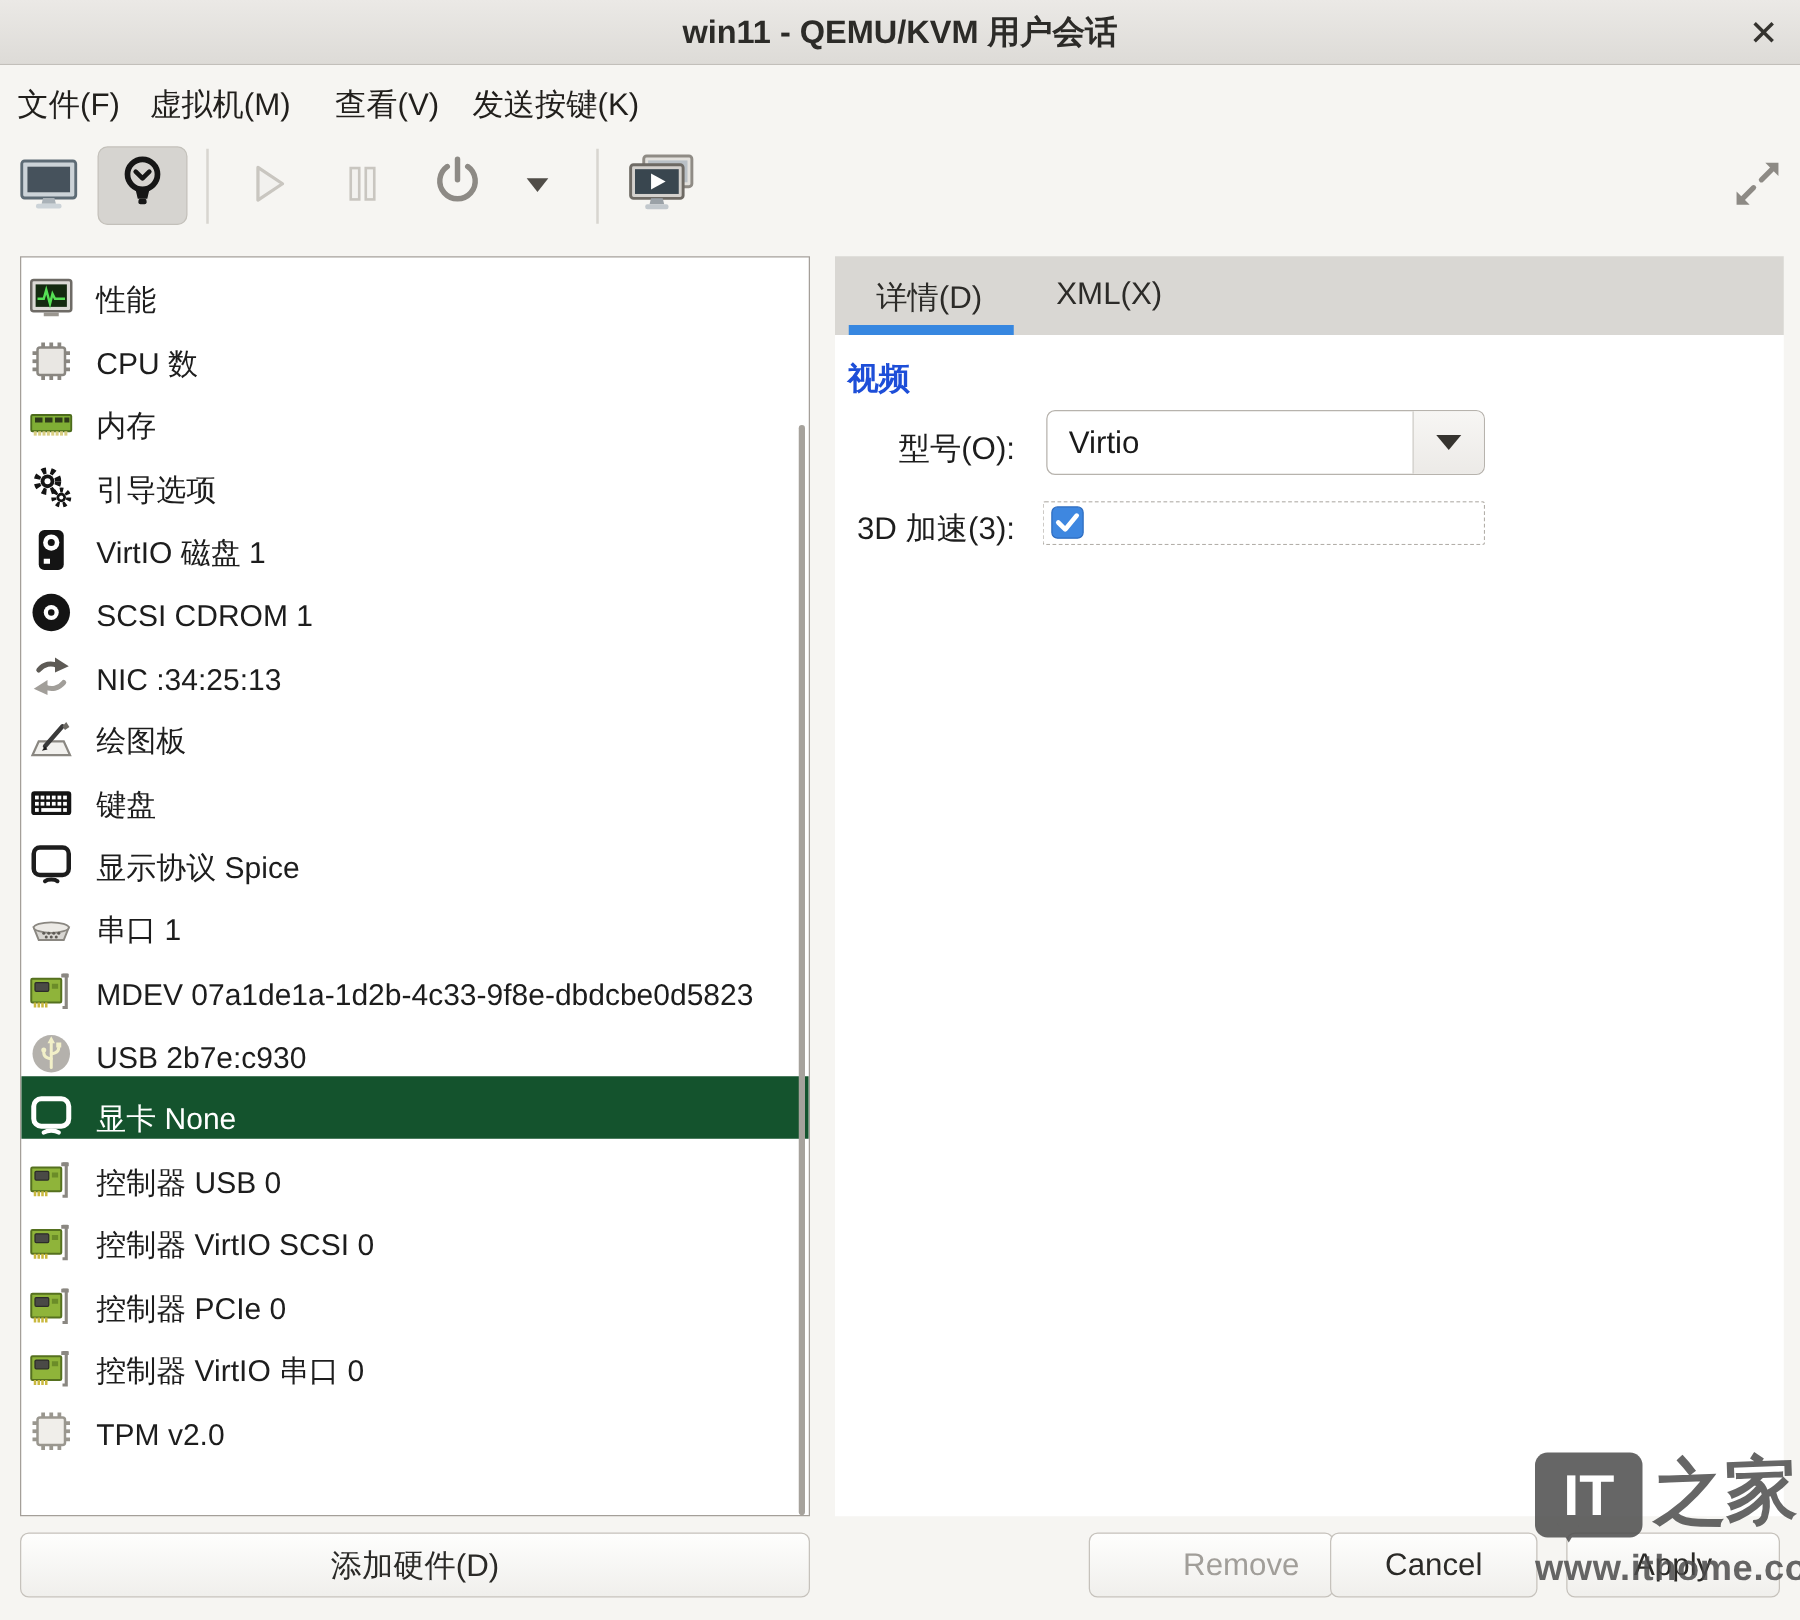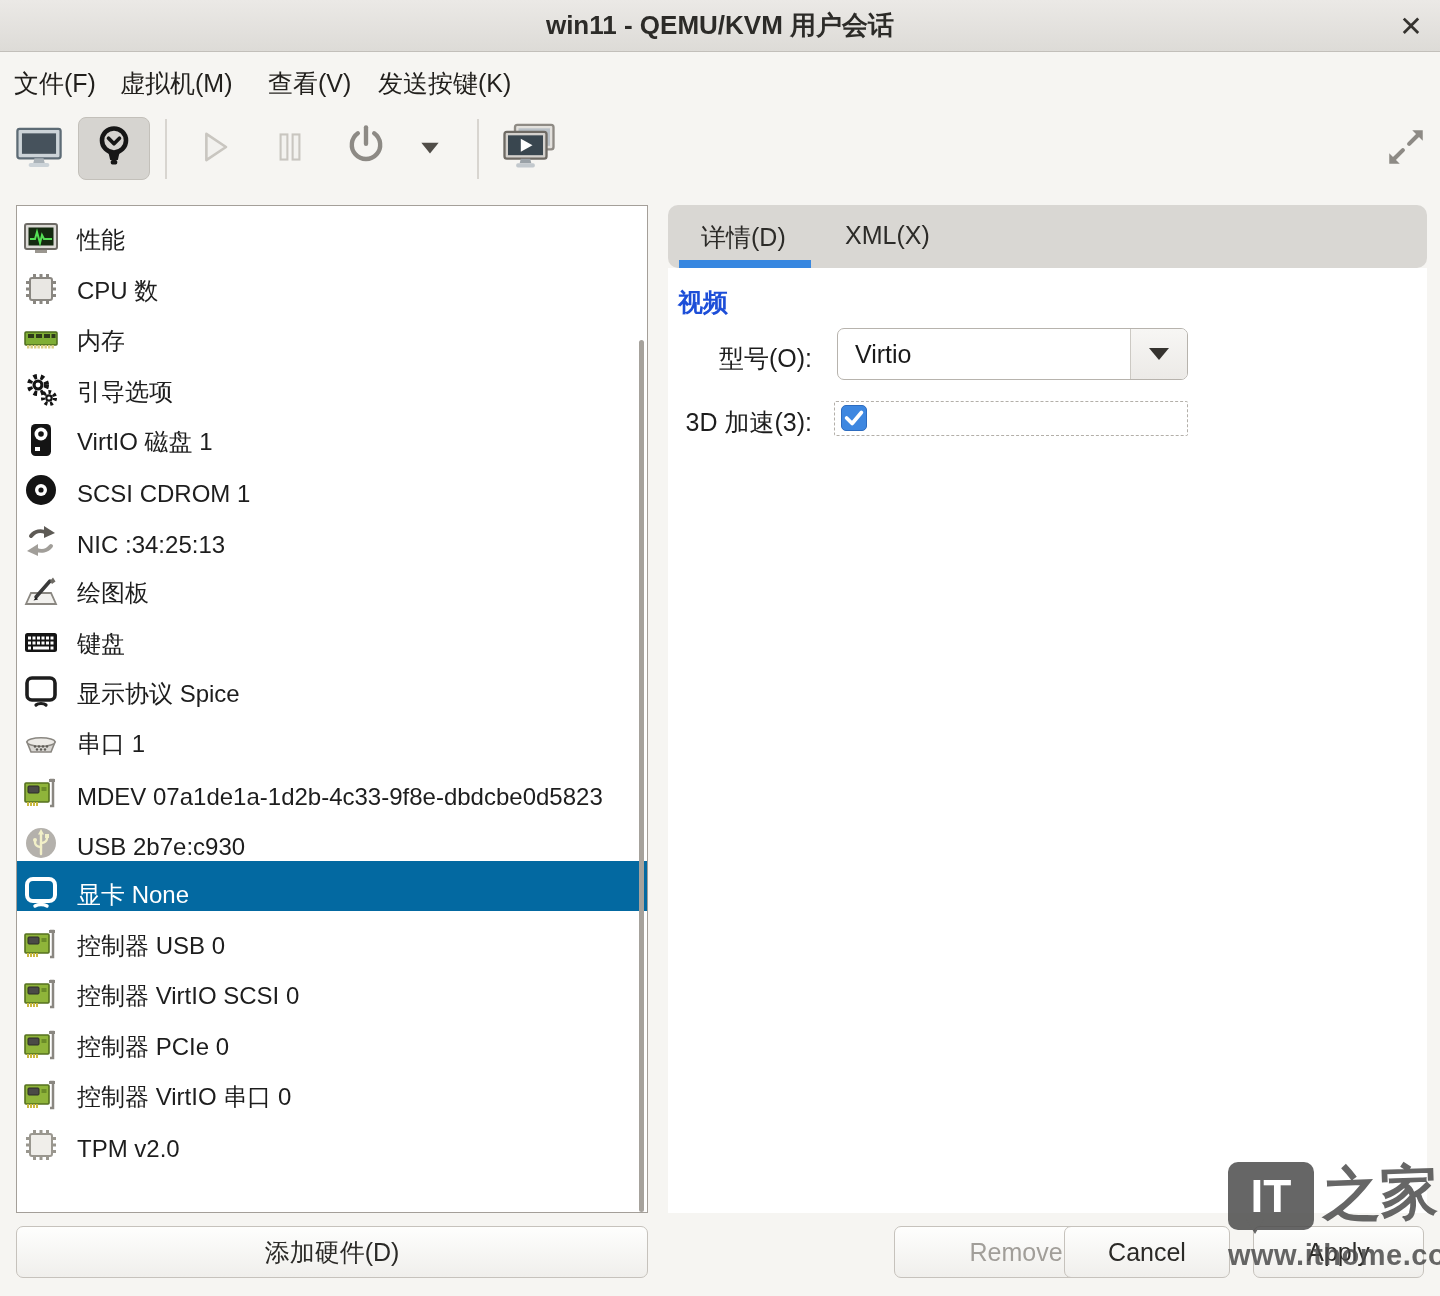--- a/index.html
+++ b/index.html
@@ -36,33 +36,33 @@
   .btn-display { left:498px; top:6px; width:62px; height:64px; }
   .btn-fullscreen { left:1382px; top:13px; width:48px; height:50px; }
   
   .hw-panel { position:absolute; left:16px; top:205px; width:632px; height:1008px;
     background:#fff; border:1px solid #a49f99; overflow:hidden; }
   .hw-row { display:flex; align-items:flex-end; height:50.4px; padding-left:6px;
     white-space:nowrap; overflow:hidden; }
   .hw-icon { width:36px; height:36px; flex:0 0 36px; margin-right:18px;
     display:flex; align-items:center; justify-content:center; }
   .hw-label { font-size:24px; }
-  .hw-row.selected { background:#0369a1; color:#fff; }
+  .hw-row.selected { background:#14532d; color:#fff; }
   .hw-scrollbar { position:absolute; right:3px; top:134px; width:5px; height:872px;
     background:#a6a29c; border-radius:2.5px; }
   
   .btn { position:absolute; top:1226px; height:52px;
     background:linear-gradient(#fefefd,#f0efec); border:1px solid #c6c2bc; border-radius:7px;
     font-size:25px; display:flex; align-items:center; justify-content:center; color:#2b2a27; }
   .add-btn { left:16px; width:632px; }
-  .btn-remove { left:894px; width:196px; color:#a19e99;padding-left:48px; }
+  .btn-remove { left:871px; width:196px; color:#a19e99;padding-left:48px; }
   .btn-cancel { left:1064px; width:166px; }
   .btn-apply { left:1253px; width:171px; }
   
-  .tabbar { position:absolute; left:668px; top:205px; width:759px; height:63px; background:#d9d7d3;border-radius:10px; }
+  .tabbar { position:absolute; left:668px; top:205px; width:759px; height:63px; background:#d9d7d3; }
   .tab { position:absolute; top:16px; font-size:25px; color:#2c2b28; }
   .tab-details { left:33px; }
   .tab-xml { left:177px; }
   .tab-indicator { position:absolute; left:11px; bottom:0; width:132px; height:8px; background:#3787e0; }
   .pane-body { position:absolute; left:668px; top:268px; width:759px; height:945px; background:#fff; }
   .section-title { position:absolute; left:10px; top:18px; font-size:25px; font-weight:bold; color:#1d4ed8; }
   .lbl-model { position:absolute; left:0; top:74px; width:144px; text-align:right; font-size:25px; }
   .dropdown { position:absolute; left:169px; top:60px; width:351px; height:52px;
     border:1.5px solid #b7b3ad; border-radius:7px; background:#fff; display:flex; overflow:hidden; }
   .dd-value { flex:1; display:flex; align-items:center; padding-left:17px; font-size:25px; color:#1a1a1a; }

